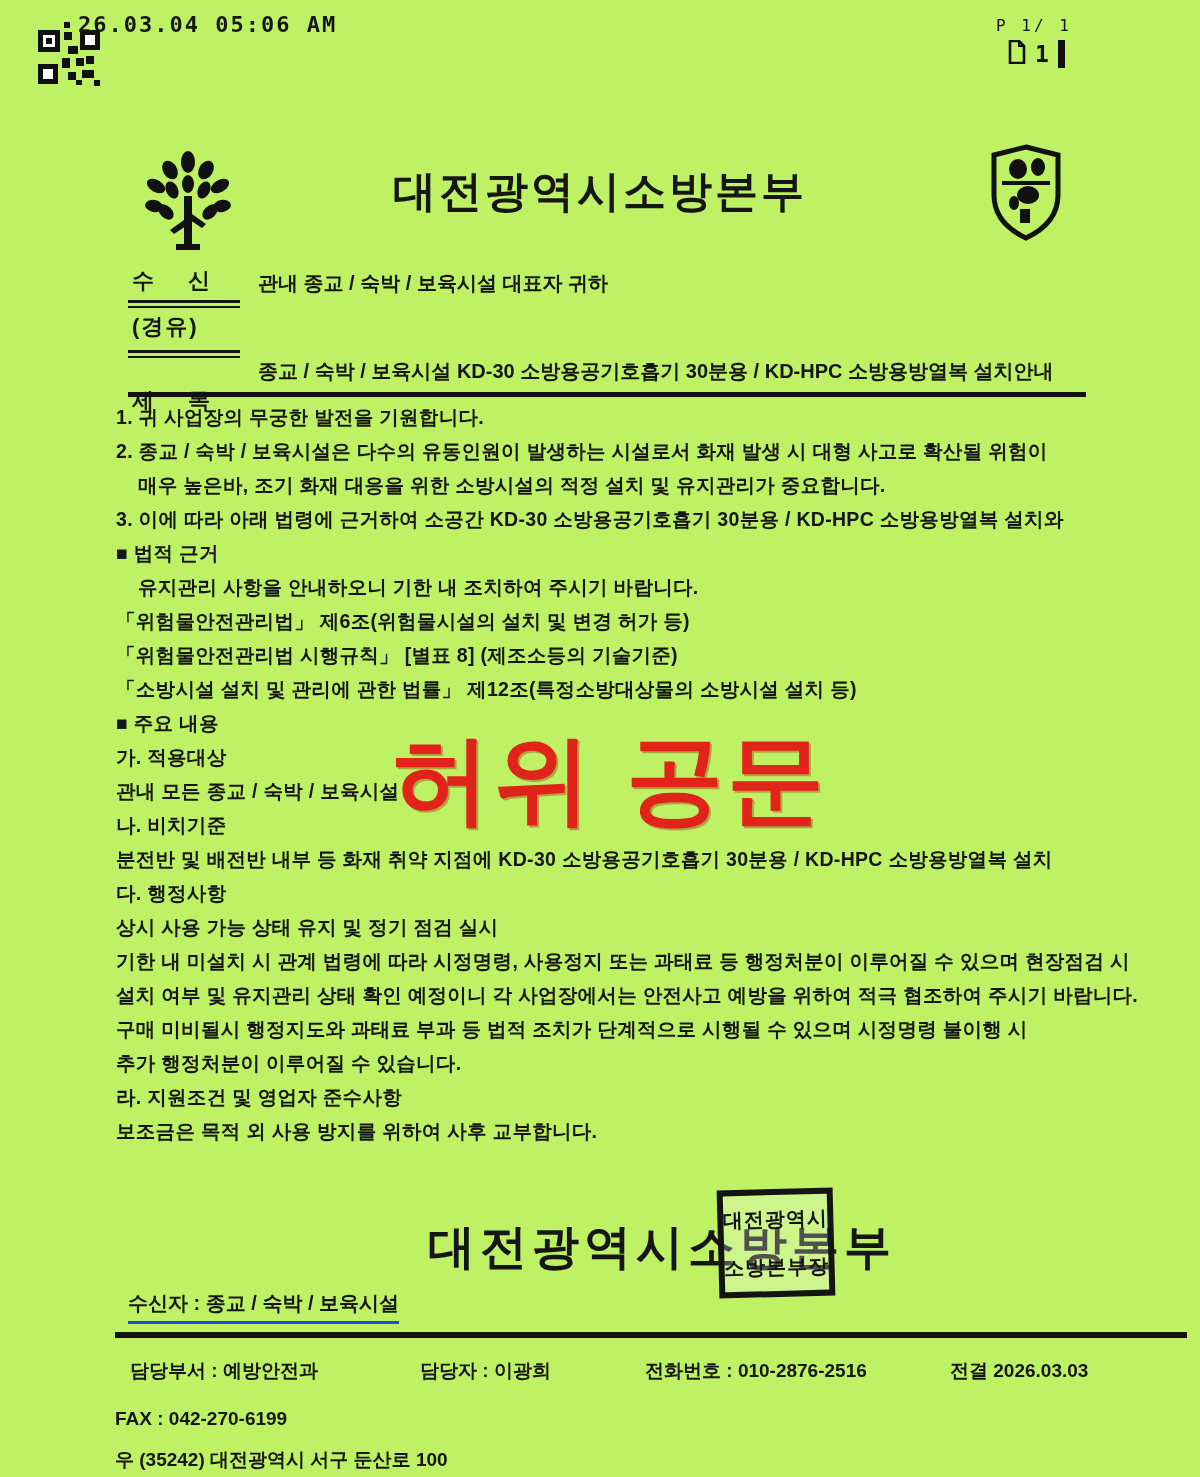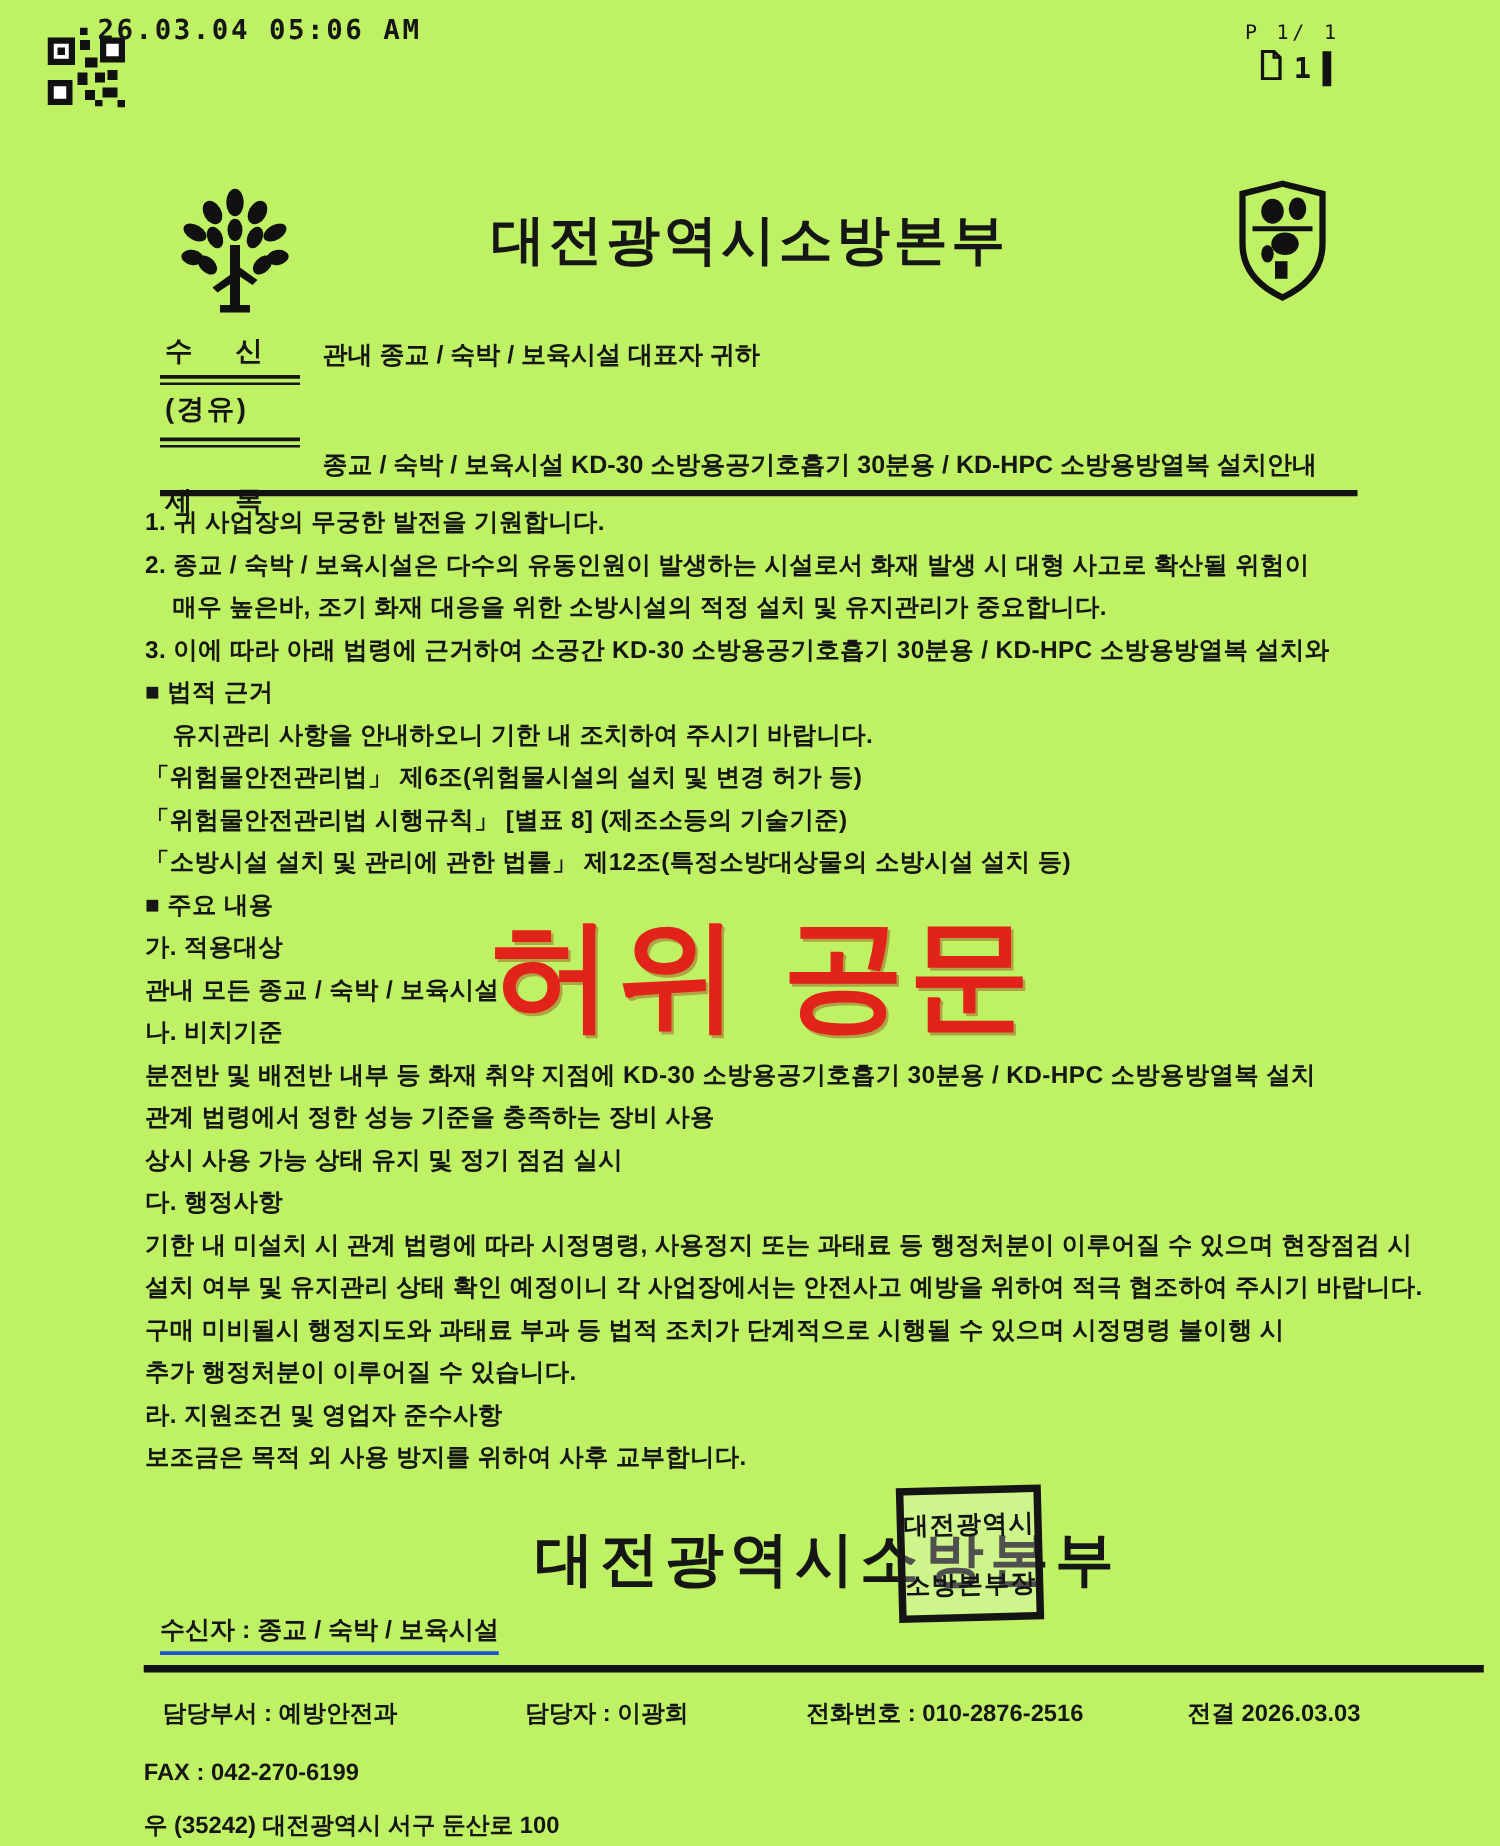--- a/index.html
+++ b/index.html
@@ -152,23 +152,22 @@
     <div class="ln">■ 법적 근거</div>
     <div class="ln ind">유지관리 사항을 안내하오니 기한 내 조치하여 주시기 바랍니다.</div>
     <div class="ln">「위험물안전관리법」 제6조(위험물시설의 설치 및 변경 허가 등)</div>
     <div class="ln">「위험물안전관리법 시행규칙」 [별표 8] (제조소등의 기술기준)</div>
     <div class="ln">「소방시설 설치 및 관리에 관한 법률」 제12조(특정소방대상물의 소방시설 설치 등)</div>
     <div class="ln">■ 주요 내용</div>
     <div class="ln">가. 적용대상</div>
     <div class="ln">관내 모든 종교 / 숙박 / 보육시설</div>
     <div class="ln">나. 비치기준</div>
     <div class="ln">분전반 및 배전반 내부 등 화재 취약 지점에 KD-30 소방용공기호흡기 30분용 / KD-HPC 소방용방열복 설치</div>
-    <div class="ln">관계 법령에서 정한 성능 기준을 충족하는 장비 사용</div>
+    <div class="ln">다. 행정사항</div>
     <div class="ln">상시 사용 가능 상태 유지 및 정기 점검 실시</div>
-    <div class="ln">다. 행정사항</div>
     <div class="ln">기한 내 미설치 시 관계 법령에 따라 시정명령, 사용정지 또는 과태료 등 행정처분이 이루어질 수 있으며 현장점검 시</div>
     <div class="ln">설치 여부 및 유지관리 상태 확인 예정이니 각 사업장에서는 안전사고 예방을 위하여 적극 협조하여 주시기 바랍니다.</div>
     <div class="ln">구매 미비될시 행정지도와 과태료 부과 등 법적 조치가 단계적으로 시행될 수 있으며 시정명령 불이행 시</div>
     <div class="ln">추가 행정처분이 이루어질 수 있습니다.</div>
     <div class="ln">라. 지원조건 및 영업자 준수사항</div>
     <div class="ln">보조금은 목적 외 사용 방지를 위하여 사후 교부합니다.</div>
   </div>
 
   <div class="abs fake-stamp" id="fakeStamp" style="color: rgb(226, 35, 26);">허위 공문</div>
 

